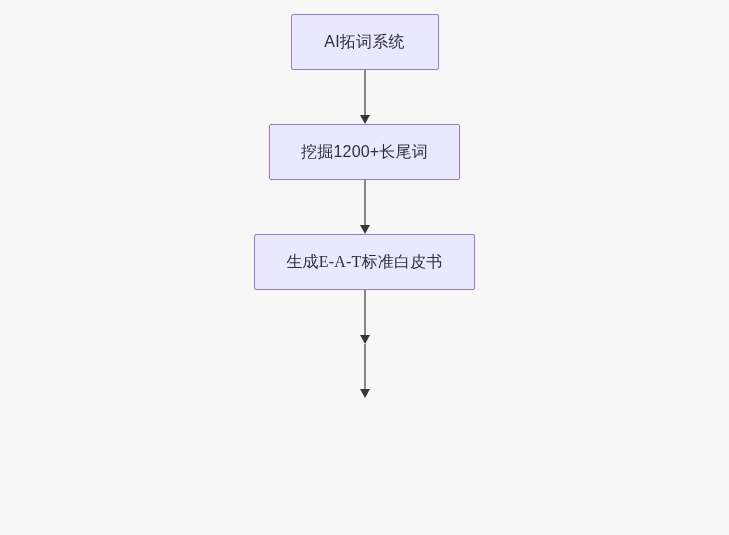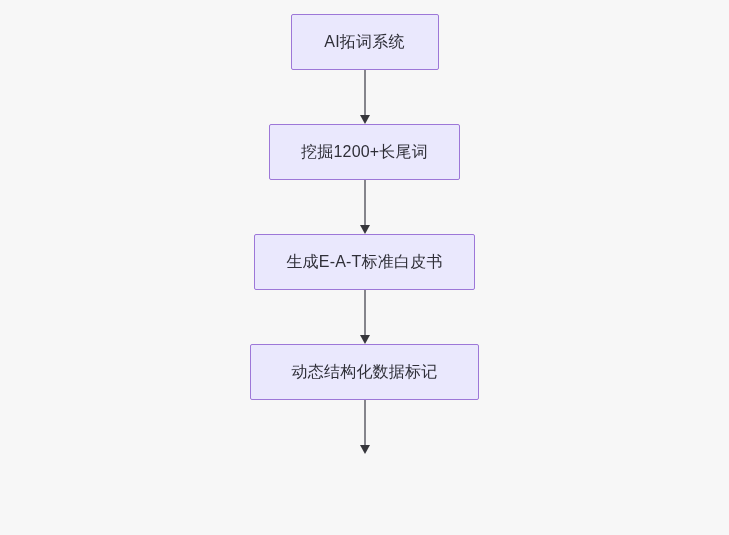--- a/index.html
+++ b/index.html
@@ -83,21 +83,21 @@
     width: 0;
     height: 0;
     border-left: 5.5px solid transparent;
     border-right: 5.5px solid transparent;
     border-top: 9px solid #36363c;
   }
 
   
   .node-w-1 { width: 148px; }
   .node-w-2 { width: 191px; }
-  .node-w-3 { width: 221px; }
+  .node-w-3 { width: 221px; font-family: Liberation Serif, serif; }
   .node-w-4 { width: 229px; }
   .node-w-5 { width: 236px; }
 </style>
 </head>
 <body>
 
 <div id="flowchart-canvas">
   <div class="flow-column">
 
     <div class="flow-node node-w-1">
@@ -120,23 +120,20 @@
 
     <div class="flow-node node-w-3">
       <span class="flow-node-label">生成E-A-T标准白皮书</span>
     </div>
 
     <div class="flow-connector">
       <span class="connector-line"></span>
       <span class="connector-arrowhead"></span>
     </div>
 
-    <div class="flow-node node-w-4">
-      <span class="flow-node-label">动态结构化数据标记</span>
-    </div>
 
     <div class="flow-connector">
       <span class="connector-line"></span>
       <span class="connector-arrowhead"></span>
     </div>
 
 
   </div>
 </div>
 

